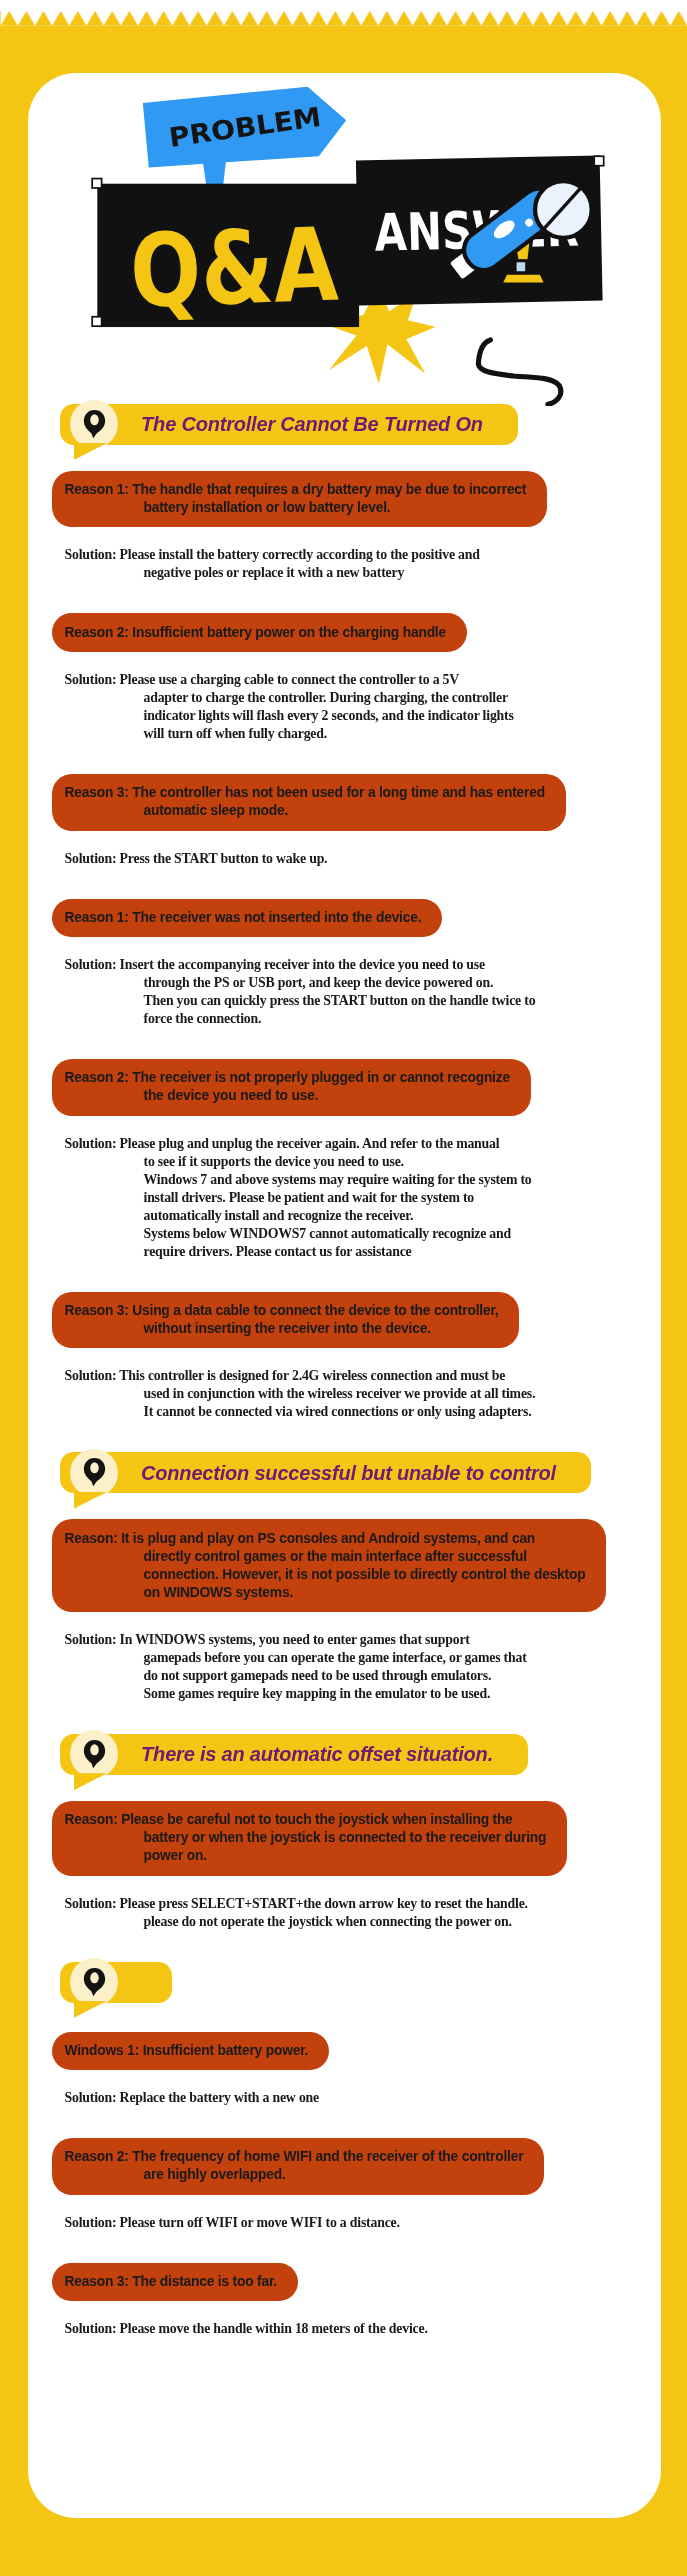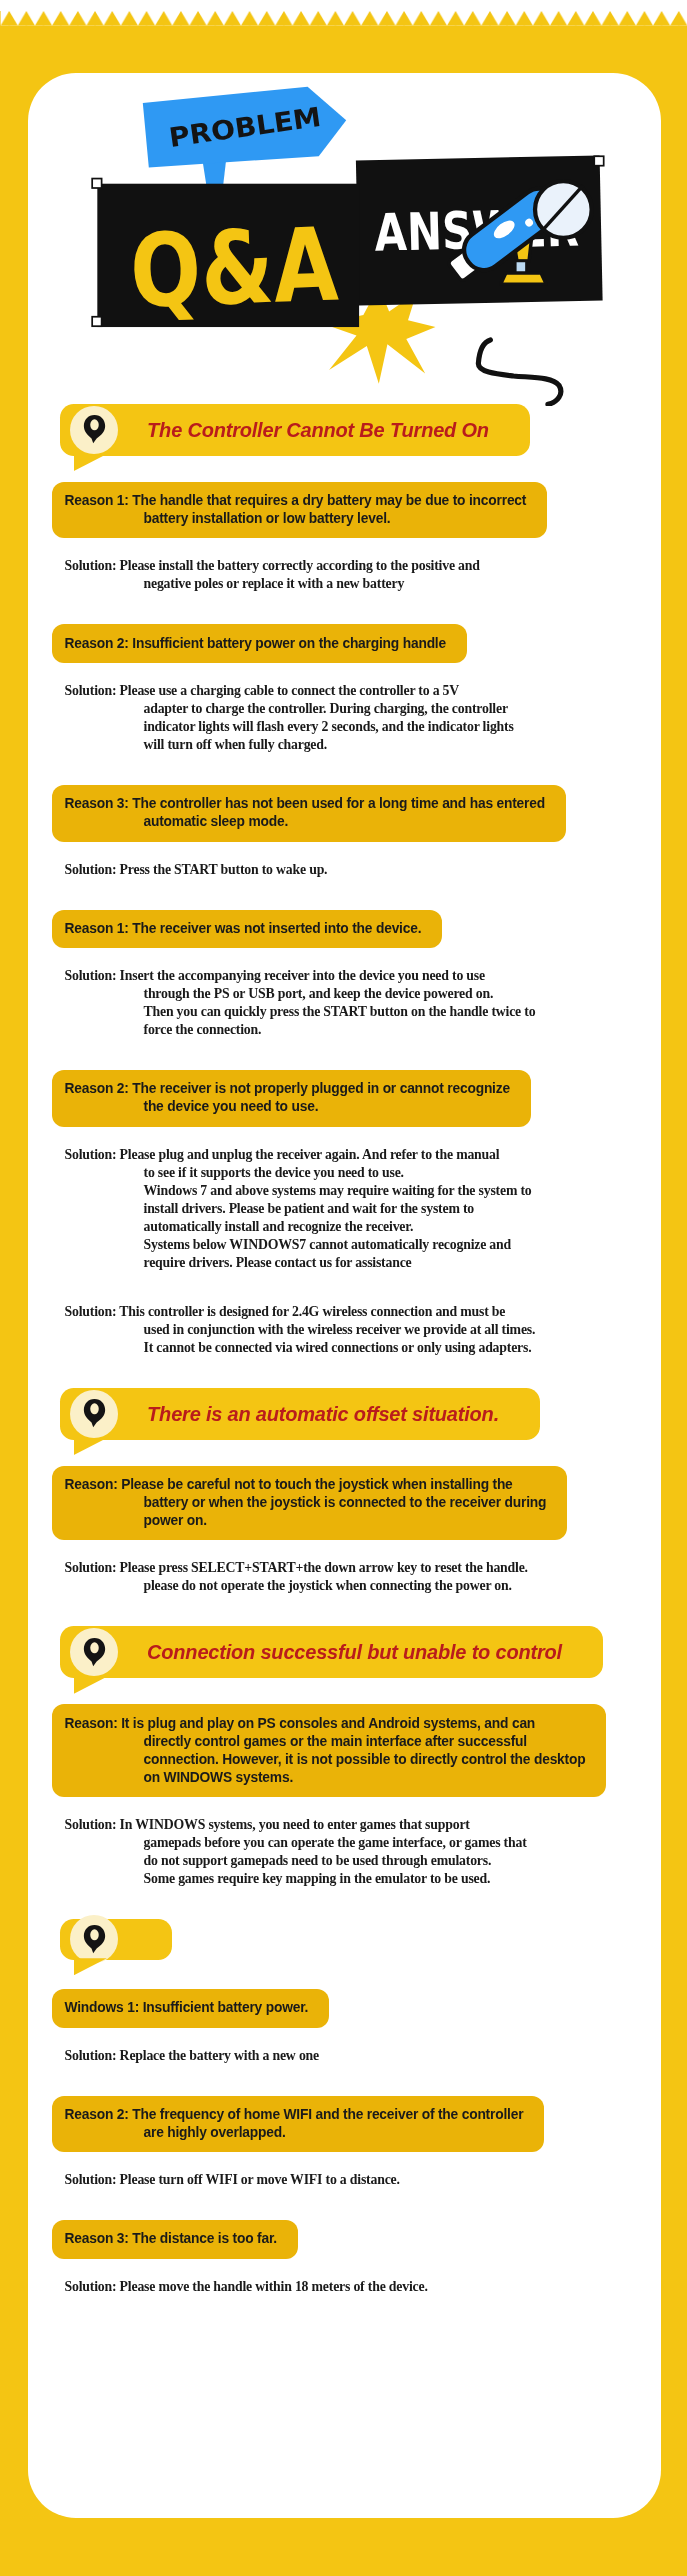--- a/index.html
+++ b/index.html
@@ -45,39 +45,39 @@
     display:flex;align-items:center;justify-content:center;
   }
   .pill-tail{
     position:absolute;left:13.8px;top:100%;
     margin-top:-1.7px;
     width:33px;height:17px;
     background:#F4C513;
     clip-path:polygon(0 0,100% 0,0 100%);
   }
   .pill-title{
-    margin:8px;
+    margin:2px;
     font-size:20px;line-height:24px;
     font-style:italic;font-weight:bold;
     letter-spacing:-0.2px;
-    color:#b91c1c;
+    color:#701a75;
     white-space:pre-line;
   }
 
   .reason,.solution{
     font-size:13.8px;line-height:18px;font-weight:bold;
     letter-spacing:-0.2px;color:#1A1A1A;
     white-space:pre-line;
     text-indent:-79px;
     margin:0;
   }
   .reason{
     display:inline-block;
-    background:#eab308;
-    border-radius:12px;
+    background:#c2410c;
+    border-radius:20px;
     padding:10.3px 20.6px 10.3px 92px;
     margin:0 0 19px 0;
     max-width:567px;
   }
   .solution{
     display:block;
     padding-left:92px;
     margin:0 0 31px 0;
     font-family:Liberation Serif, serif;
   }
@@ -178,41 +178,25 @@
 force the connection.</p>
     <span class="blk-wrap"><p class="reason">Reason 2: The receiver is not properly plugged in or cannot recognize
 the device you need to use.</p></span>
     <p class="solution">Solution: Please plug and unplug the receiver again. And refer to the manual
 to see if it supports the device you need to use.
 Windows 7 and above systems may require waiting for the system to
 install drivers. Please be patient and wait for the system to
 automatically install and recognize the receiver.
 Systems below WINDOWS7 cannot automatically recognize and
 require drivers. Please contact us for assistance</p>
+    <span class="blk-wrap"><p class="reason">Reason 3: Using a data cable to connect the device to the controller,
+without inserting the receiver into the device.</p></span>
     <p class="solution">Solution: This controller is designed for 2.4G wireless connection and must be
 used in conjunction with the wireless receiver we provide at all times.
 It cannot be connected via wired connections or only using adapters.</p>
-  </section>
-
-  <section class="qa-section">
-    <div class="pill">
-      <span class="bubble">
-        <svg width="23" height="31" viewBox="0 0 27 36">
-          <path d="M13.5,1 C6,1 1,6.5 1,14 C1,20.5 6,25.5 10,28.5 L12,34 L16,28.5 C21,25.5 26,20.5 26,14 C26,6.5 21,1 13.5,1 Z" fill="#141414"></path>
-          <ellipse cx="13.5" cy="12.5" rx="5" ry="6.5" fill="#FBF0C8"></ellipse>
-        </svg>
-      </span>
-      <h2 class="pill-title">There is an automatic offset situation.</h2>
-      <span class="pill-tail"></span>
-    </div>
-    <span class="blk-wrap"><p class="reason">Reason: Please be careful not to touch the joystick when installing the
-battery or when the joystick is connected to the receiver during
-power on.</p></span>
-    <p class="solution">Solution: Please press SELECT+START+the down arrow key to reset the handle.
-please do not operate the joystick when connecting the power on.</p>
   </section>
 
   <section class="qa-section">
     <div class="pill">
       <span class="bubble">
         <svg width="23" height="31" viewBox="0 0 27 36">
           <path d="M13.5,1 C6,1 1,6.5 1,14 C1,20.5 6,25.5 10,28.5 L12,34 L16,28.5 C21,25.5 26,20.5 26,14 C26,6.5 21,1 13.5,1 Z" fill="#141414"></path>
           <ellipse cx="13.5" cy="12.5" rx="5" ry="6.5" fill="#FBF0C8"></ellipse>
         </svg>
       </span>
@@ -230,20 +214,38 @@
   </section>
 
   <section class="qa-section">
     <div class="pill">
       <span class="bubble">
         <svg width="23" height="31" viewBox="0 0 27 36">
           <path d="M13.5,1 C6,1 1,6.5 1,14 C1,20.5 6,25.5 10,28.5 L12,34 L16,28.5 C21,25.5 26,20.5 26,14 C26,6.5 21,1 13.5,1 Z" fill="#141414"></path>
           <ellipse cx="13.5" cy="12.5" rx="5" ry="6.5" fill="#FBF0C8"></ellipse>
         </svg>
       </span>
+      <h2 class="pill-title">There is an automatic offset situation.</h2>
+      <span class="pill-tail"></span>
+    </div>
+    <span class="blk-wrap"><p class="reason">Reason: Please be careful not to touch the joystick when installing the
+battery or when the joystick is connected to the receiver during
+power on.</p></span>
+    <p class="solution">Solution: Please press SELECT+START+the down arrow key to reset the handle.
+please do not operate the joystick when connecting the power on.</p>
+  </section>
+
+  <section class="qa-section">
+    <div class="pill">
+      <span class="bubble">
+        <svg width="23" height="31" viewBox="0 0 27 36">
+          <path d="M13.5,1 C6,1 1,6.5 1,14 C1,20.5 6,25.5 10,28.5 L12,34 L16,28.5 C21,25.5 26,20.5 26,14 C26,6.5 21,1 13.5,1 Z" fill="#141414"></path>
+          <ellipse cx="13.5" cy="12.5" rx="5" ry="6.5" fill="#FBF0C8"></ellipse>
+        </svg>
+      </span>
       <span class="pill-tail"></span>
     </div>
     <span class="blk-wrap"><p class="reason">Windows 1: Insufficient battery power.</p></span>
     <p class="solution">Solution: Replace the battery with a new one</p>
     <span class="blk-wrap"><p class="reason">Reason 2: The frequency of home WIFI and the receiver of the controller
 are highly overlapped.</p></span>
     <p class="solution">Solution: Please turn off WIFI or move WIFI to a distance.</p>
     <span class="blk-wrap"><p class="reason">Reason 3: The distance is too far.</p></span>
     <p class="solution">Solution: Please move the handle within 18 meters of the device.</p>
   </section>

